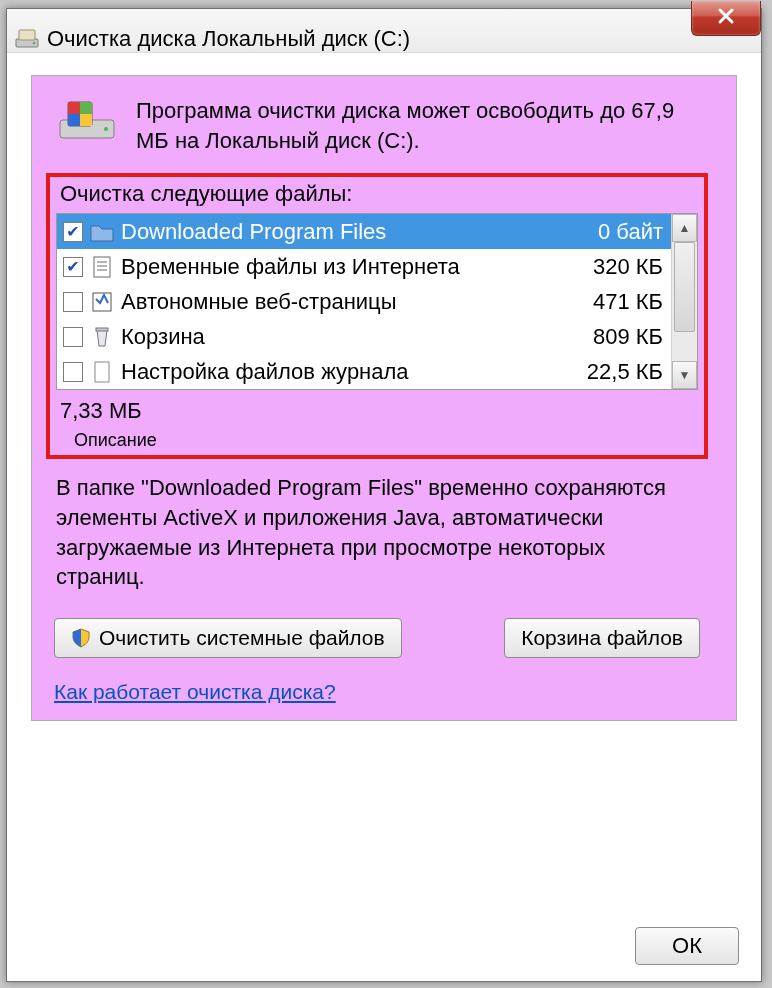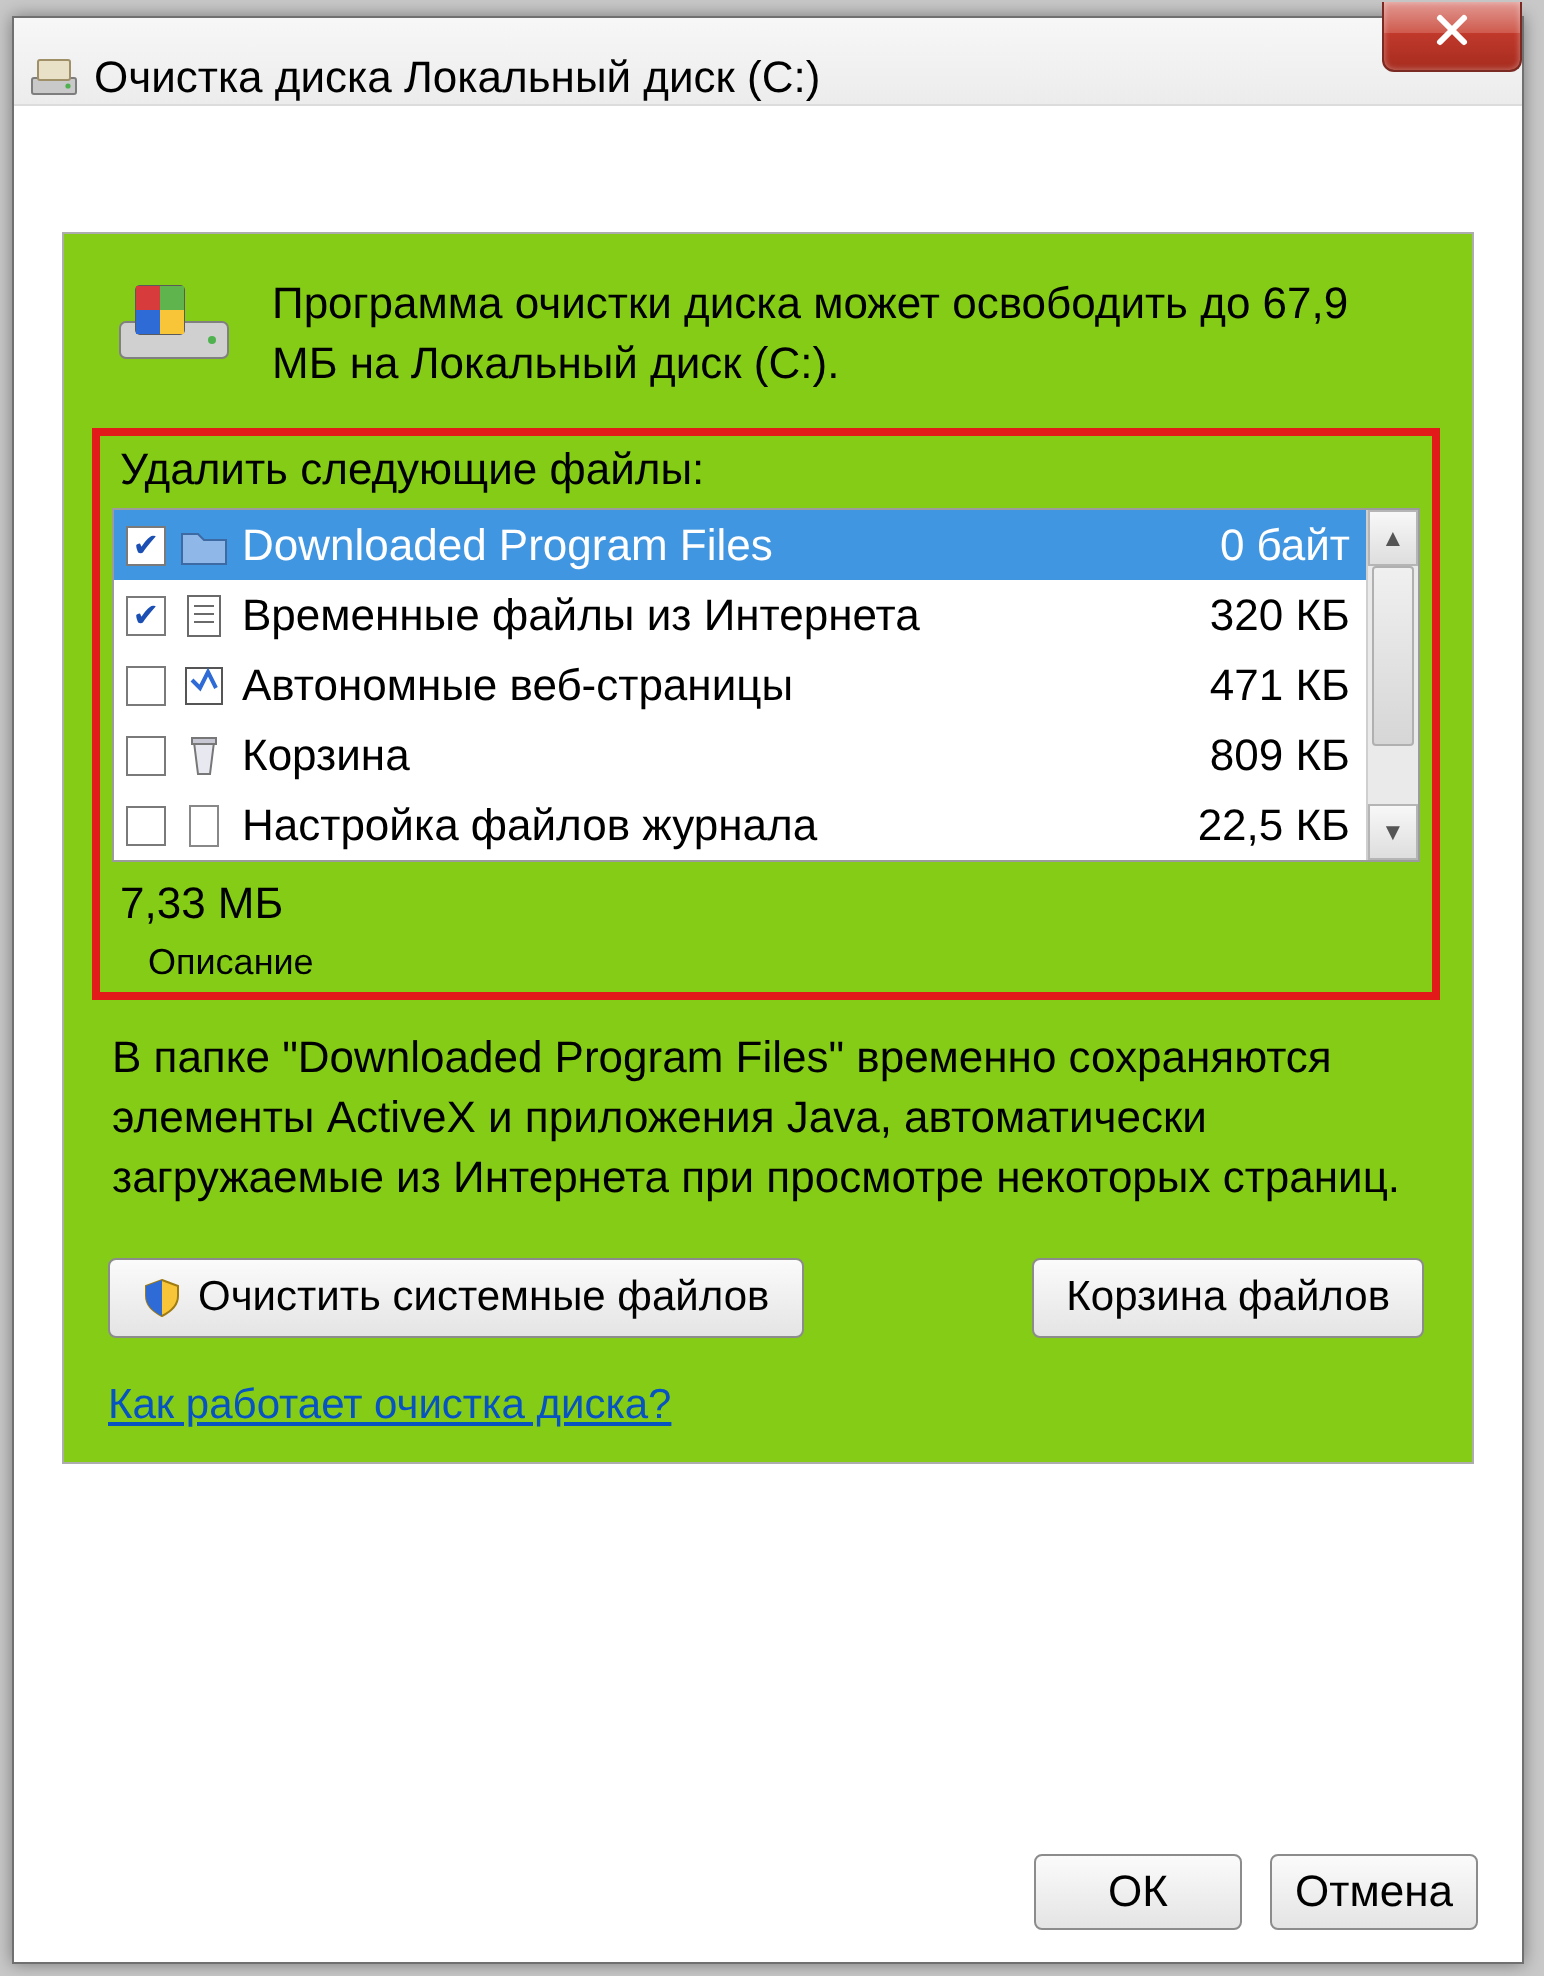--- a/index.html
+++ b/index.html
@@ -29,23 +29,22 @@
   }
   .content-outer { padding: 22px 24px 12px 24px; }
   .tab-strip { height: 40px; position: relative; }
   .tab {
     position: absolute; top: 0; left: 0; height: 40px;
     padding: 8px 18px 0 18px; font-size: 22px; background: #fff;
     border: 1px solid #adadad; border-bottom: 1px solid #fff;
     border-top-left-radius: 3px; border-top-right-radius: 3px;
   }
   .tab-panel {
-    border: 1px solid #adadad; background: #84cc16;
-    padding: 20px 24px 16px 22px;
-    margin-top: 41px;
+    border: 1px solid #adadad; background: #f0abfc;
+    padding: 20px 36px 16px 22px;
   }
   .summary-row { display: flex; gap: 18px; align-items: flex-start; margin-bottom: 18px; }
   .summary-icon { width: 64px; height: 48px; flex: none; }
   .summary-text { font-size: 22px; line-height: 1.35; }
   .red-box { border: 4px solid #e21a1a; padding: 4px 6px 4px 6px; margin: 0 -8px 10px -8px; }
   .files-heading { font-size: 22px; margin: 0 0 6px 4px; }
   .file-list {
     border: 1px solid #9c9c9c; background: #fff; position: relative;
     display: flex;
   }
@@ -139,21 +138,21 @@
             <rect x="26" y="6" width="12" height="12" fill="#60b44e"></rect>
             <rect x="14" y="18" width="12" height="12" fill="#2e6bd6"></rect>
             <rect x="26" y="18" width="12" height="12" fill="#f7c537"></rect>
           </svg>
         </span>
         <div class="summary-text">Программа очистки диска может освободить до 67,9 МБ на Локальный диск  (C:).</div>
       </div>
 
       <div class="red-box">
 
-        <div class="files-heading">Удалить следующие файлы:</div>
+        <div class="files-heading">Очистка следующие файлы:</div>
 
         <div class="file-list">
           <div class="file-rows">
 
             <div class="file-row selected">
               <span class="chk">✔</span>
               <span class="file-icon">
                 <svg viewBox="0 0 26 26" width="26" height="26">
                     <path d="M2 7h8l3 3h11v12H2z" fill="#8fb8e8" stroke="#3d6aa3"></path>
                   </svg>
@@ -247,16 +246,15 @@
 
       <div class="link-row">
         <a href="#">Как работает очистка диска?</a>
       </div>
 
     </div>
   </div>
 
   <div class="footer-btns">
     <button>ОК</button>
-    <button>Отмена</button>
   </div>
 
 </div>
 
 </body></html>

